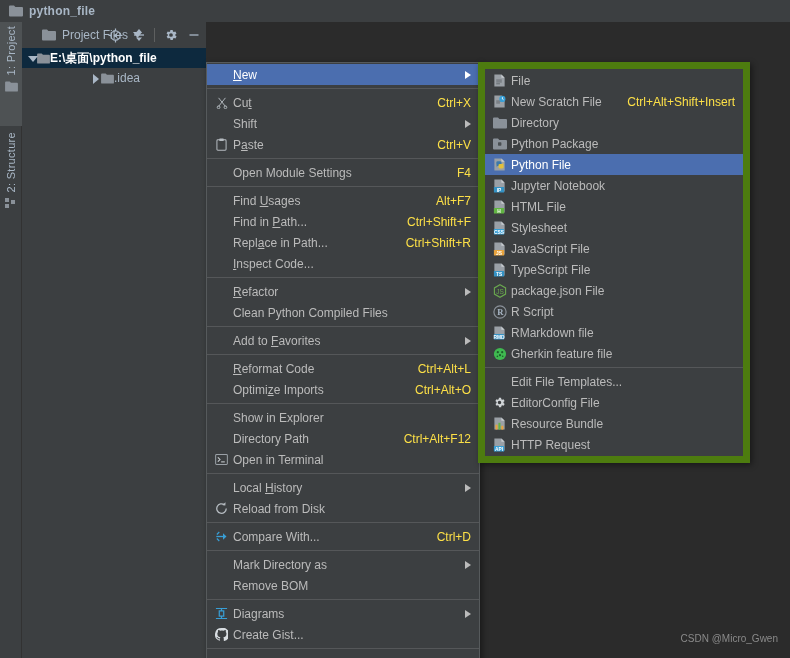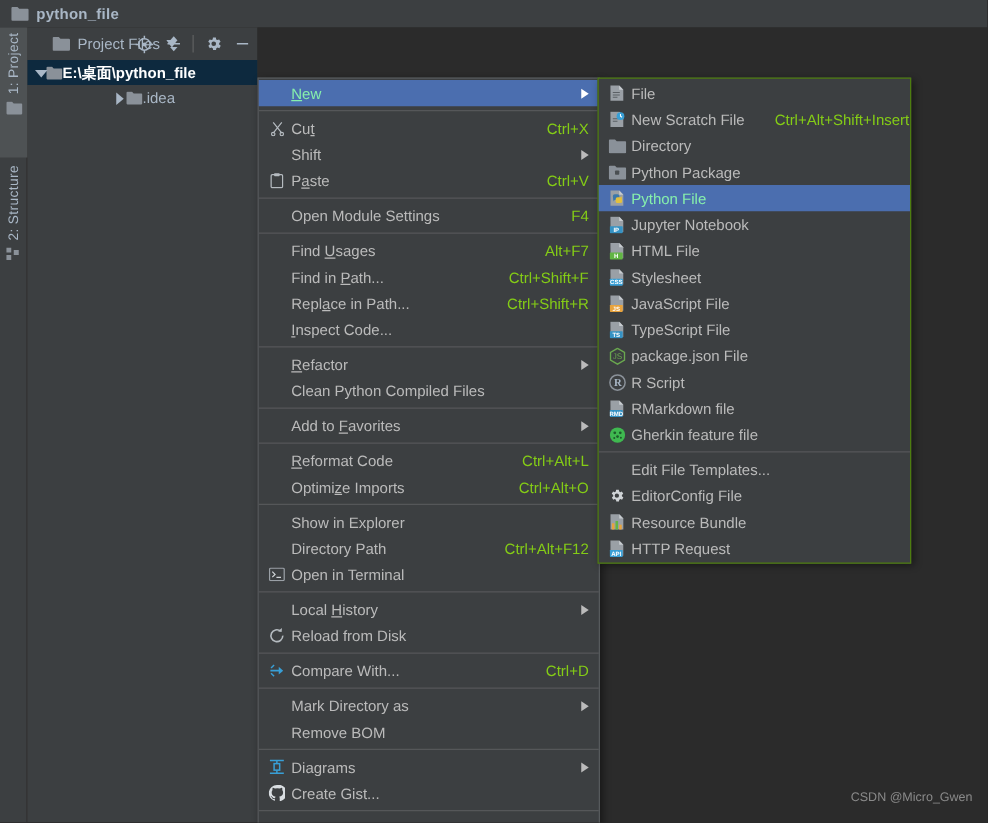--- a/index.html
+++ b/index.html
@@ -87,44 +87,44 @@
     position: absolute; left: 206px; top: 62px; width: 274px;
     background: #3c3f41; border: 1px solid #565a5c;
     padding: 1px 0; z-index: 40;
     box-shadow: 2px 2px 6px rgba(0,0,0,.45);
   }
   .mi {
     position: relative; display: flex; align-items: center;
     height: 21px; padding: 0 8px 0 6px; font-size: 12px; color: #bbbbbb;
     white-space: nowrap;
   }
-  .mi.selected { background: #4b6eaf; color: #86efac; }
+  .mi.selected { background: #4b6eaf; color: #ffffff; }
   .mi.disabled { color: #787878; }
   .mi .mi-icon {
     width: 17px; flex: none; display: flex; align-items: center; justify-content: center;
     margin-right: 3px;
   }
   .mi .mi-label { flex: 1; }
-  .mi .mi-accel { color: #84cc16; margin-left: 24px; font-size: 12px; }
+  .mi .mi-accel { color: #fde047; margin-left: 24px; font-size: 12px; }
   .mi .mi-arrow {
     width: 10px; flex: none; margin-left: 10px; position: relative; height: 10px;
   }
   .mi .mi-arrow::after {
     content: ""; position: absolute; right: 0; top: 1px;
     border-top: 4px solid transparent; border-bottom: 4px solid transparent;
     border-left: 6px solid #bbbbbb;
   }
   .mi.selected .mi-arrow::after { border-left-color: #ffffff; }
   .msep { height: 1px; background: #555759; margin: 3px 0; }
   .und { text-decoration: underline; }
 
   
   .submenu {
-    position: absolute; left: 478px; top: 62px; width: 251px;
-    background: #3c3f41; border: 1px solid #4d7c0f;
+    position: absolute; left: 478px; top: 62px; width: 272px;
+    background: #3c3f41; border: 7px solid #4d7c0f;
     padding: 1px 0; z-index: 50;
     box-shadow: 2px 2px 6px rgba(0,0,0,.45);
   }
 
   
   .ico { display: block; }
 
   
   .watermark {
     position: absolute; right: 12px; bottom: 14px;

